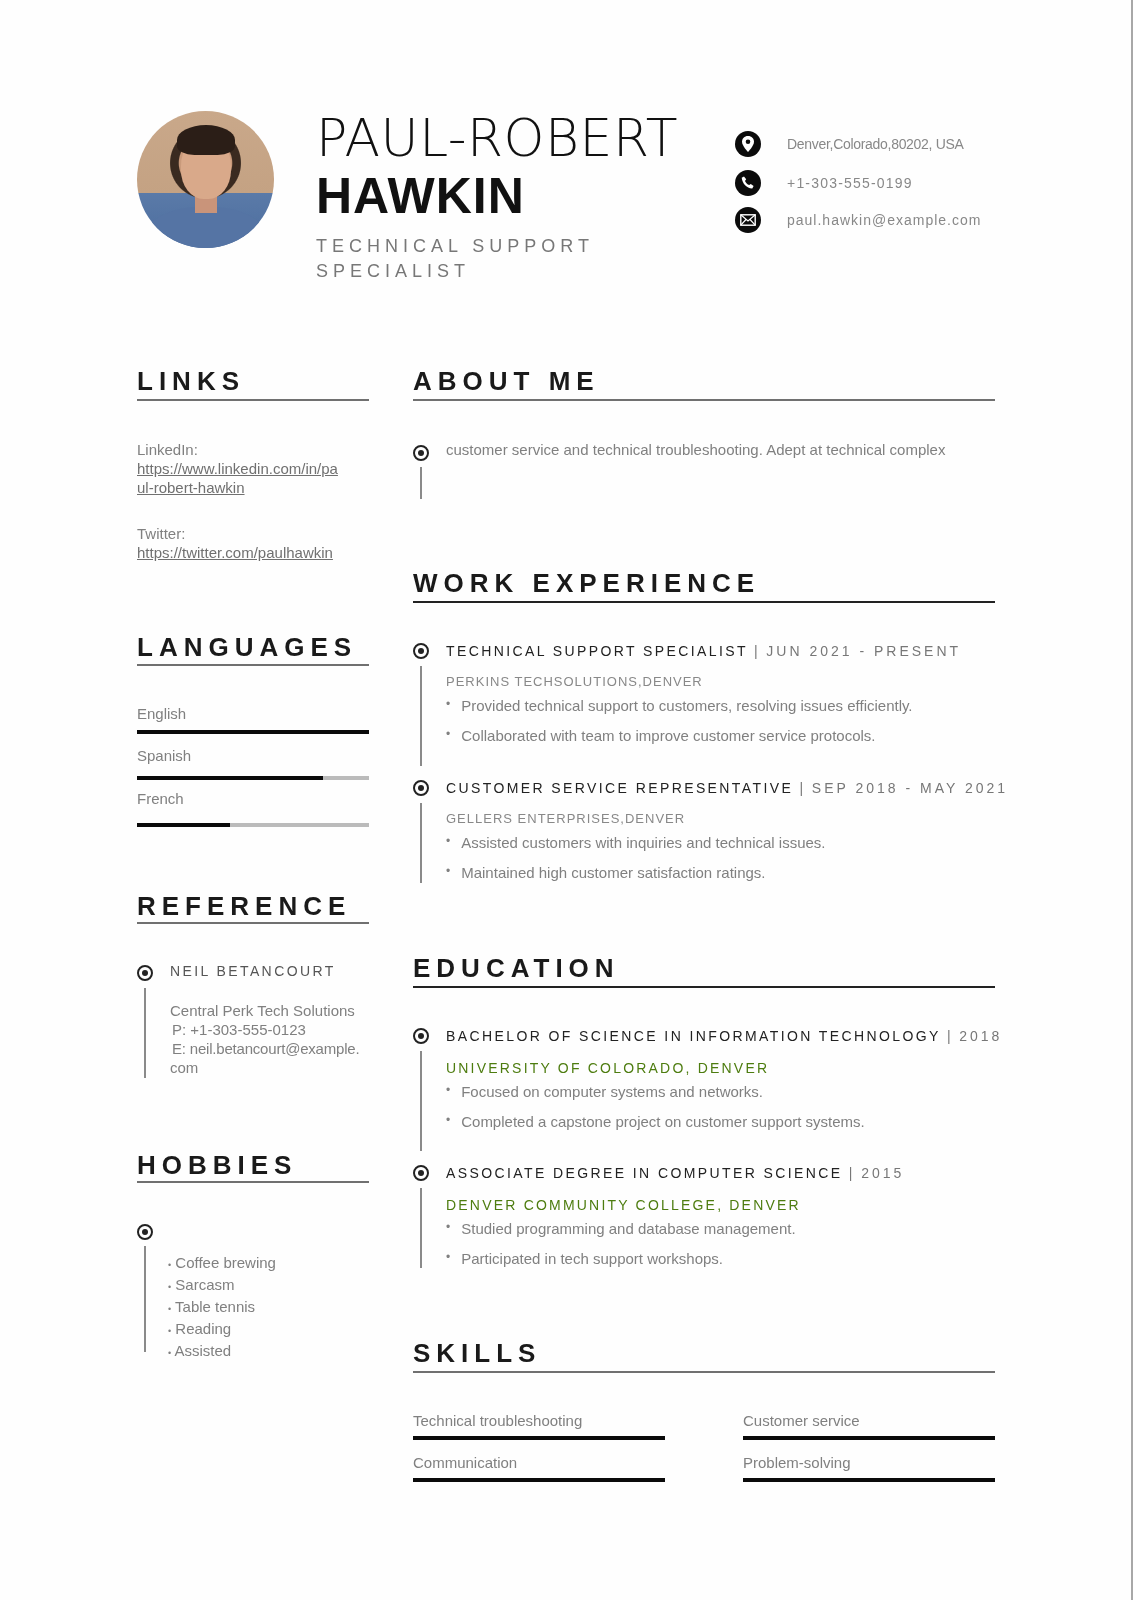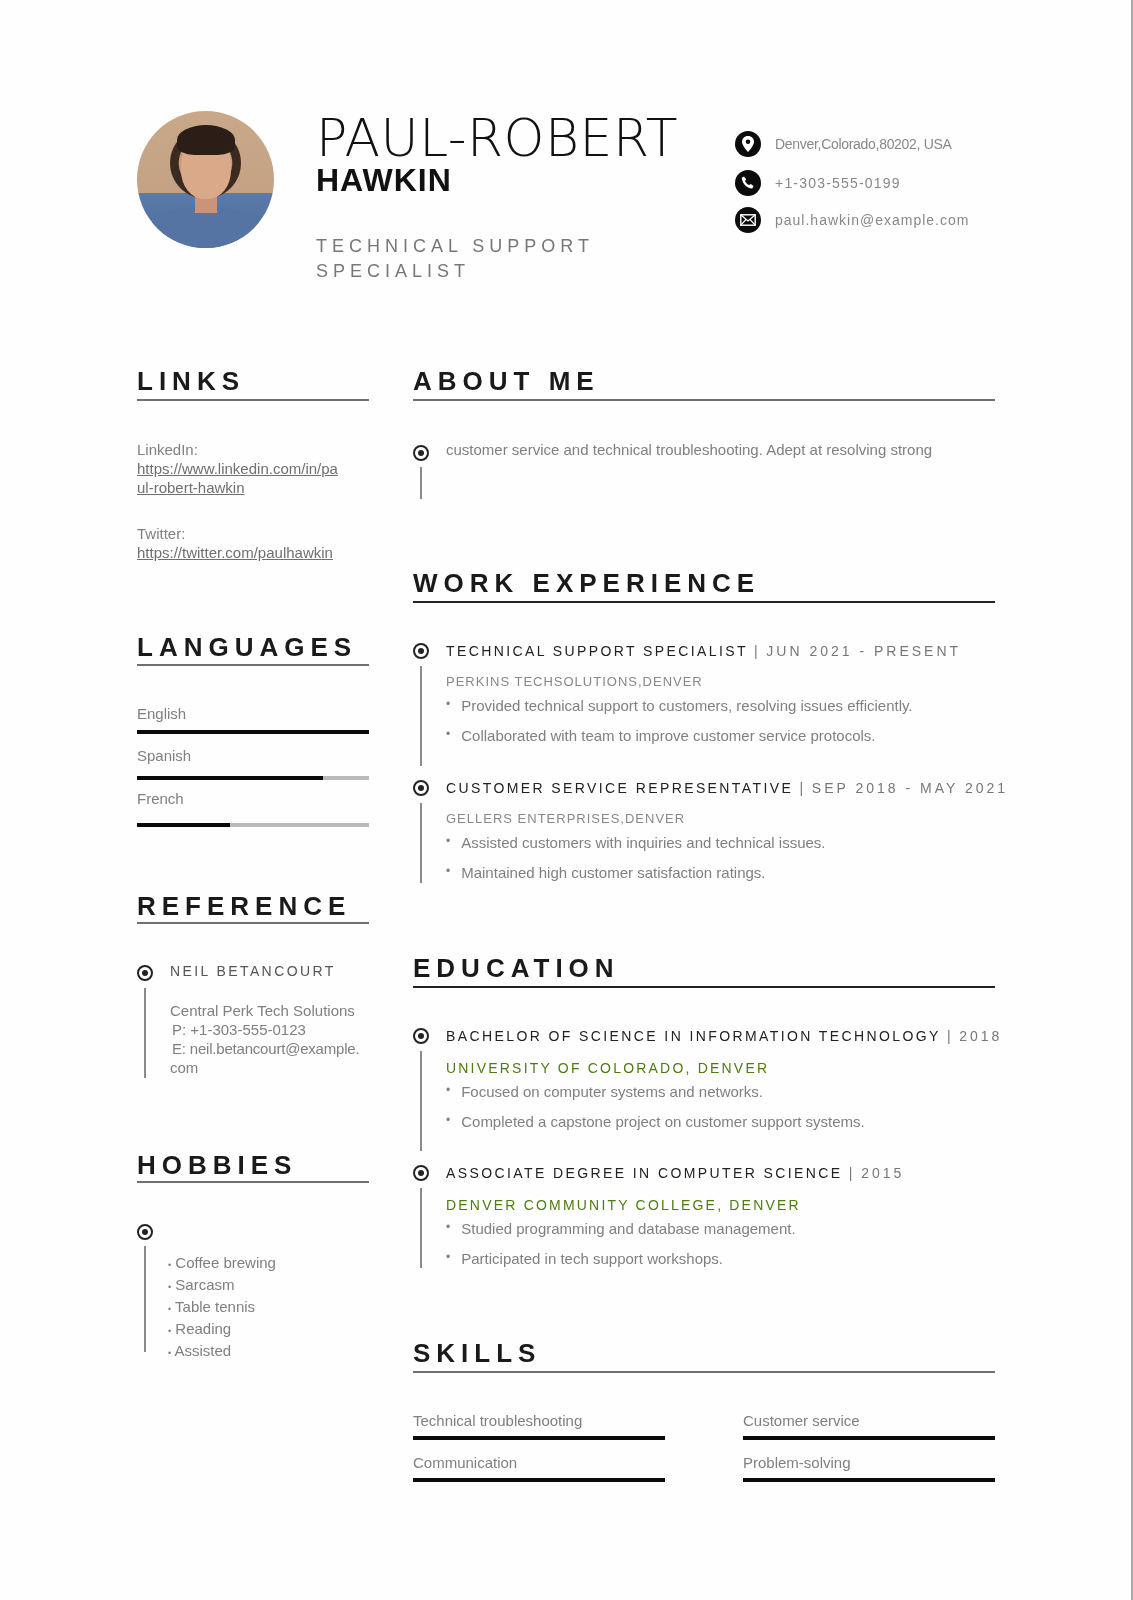--- a/index.html
+++ b/index.html
@@ -12,24 +12,24 @@
     .photo { left: 137px; top: 111px; width: 137px; height: 137px; border-radius: 50%;
       background: radial-gradient(circle at 50% 38%, #e0b89a 0 18%, #c99a7b 19% 24%, #3a2a20 25% 32%, transparent 33%),
                   linear-gradient(180deg, #c9a88a 0%, #c4a283 60%, #5a7aa8 60%, #4c6d9e 100%);
       overflow: hidden; }
     .photo .face { position: absolute; left: 44px; top: 24px; width: 50px; height: 64px; border-radius: 48% 48% 45% 45%; background: #d9a98a; }
     .photo .hair { position: absolute; left: 40px; top: 14px; width: 58px; height: 30px; border-radius: 50% 50% 30% 30%; background: #2b1e17; }
     .photo .shirt { position: absolute; left: 10px; top: 96px; width: 117px; height: 60px; border-radius: 45% 45% 0 0; background: #5574a4; }
     .photo .neck { position: absolute; left: 58px; top: 82px; width: 22px; height: 20px; background: #c9947a; }
 
     .name-first { left: 316px; top: 108px; font-size: 52px; font-weight: 300; color: #111; letter-spacing: 0.5px; line-height: 60px; font-family: "DejaVu Sans", sans-serif; font-weight: 200; }
-    .name-last { left: 316px; top: 150px; font-size: 32px; font-weight: 700; color: #111; line-height: 60px; letter-spacing: 1px; }
+    .name-last { left: 316px; top: 166px; font-size: 50px; font-weight: 700; color: #111; line-height: 60px; letter-spacing: 1px; }
     .job-title { left: 316px; top: 234px; width: 300px; font-size: 18px; letter-spacing: 5px; color: #777; line-height: 25px; }
 
-    .contact { left: 735px; display: flex; align-items: center; gap: 14px; font-size: 14px; color: #888; justify-content: flex-end; }
+    .contact { left: 735px; display: flex; align-items: center; gap: 26px; font-size: 14px; color: #888; justify-content: flex-end; }
     .contact .ic { width: 26px; height: 26px; border-radius: 50%; background: #0b0b0b; color: #fff; display: flex; align-items: center; justify-content: center; }
     .contact.c1 { top: 131px; }
     .contact.c2 { top: 170px; letter-spacing: 1.2px; }
     .contact.c3 { top: 207px; letter-spacing: 1px; }
 
     
     .sec-h { font-size: 26px; font-weight: 700; letter-spacing: 6px; color: #1a1a1a; }
     .sec-rule { height: 2px; background: #707070; }
     .left-col { left: 137px; width: 232px; }
     .right-col { left: 413px; width: 582px; }
@@ -145,21 +145,21 @@
   <div><span style="font-size:9px;">•</span> <span>Table tennis</span></div>
   <div><span style="font-size:9px;">•</span> <span>Reading</span></div>
   <div><span style="font-size:9px;">•</span> <span>Assisted</span></div>
 </div>
 
 <div class="abs right-col sec-h" style="top:366px;">ABOUT ME</div>
 <div class="abs right-col sec-rule" style="top:399px;"></div>
 <div class="abs dot" style="left:413px; top:445px;"></div>
 <div class="abs vline" style="left:420px; top:467px; height:32px;"></div>
 <div class="abs txt" style="left:446px; top:440px; width:560px;">
-  <div>customer service and technical troubleshooting. Adept at resolving strong</div>
+  <div>customer service and technical troubleshooting. Adept at technical complex</div>
 </div>
 
 <div class="abs right-col sec-h" style="top:568px;">WORK EXPERIENCE</div>
 <div class="abs right-col sec-rule" style="top:601px; background:#222;"></div>
 
 <div class="abs dot" style="left:413px; top:643px;"></div>
 <div class="abs vline" style="left:420px; top:666px; height:100px;"></div>
 <div class="abs job-h" style="left:446px; top:643px;">
   <span>TECHNICAL SUPPORT SPECIALIST</span>
   <span class="sep">|</span>

